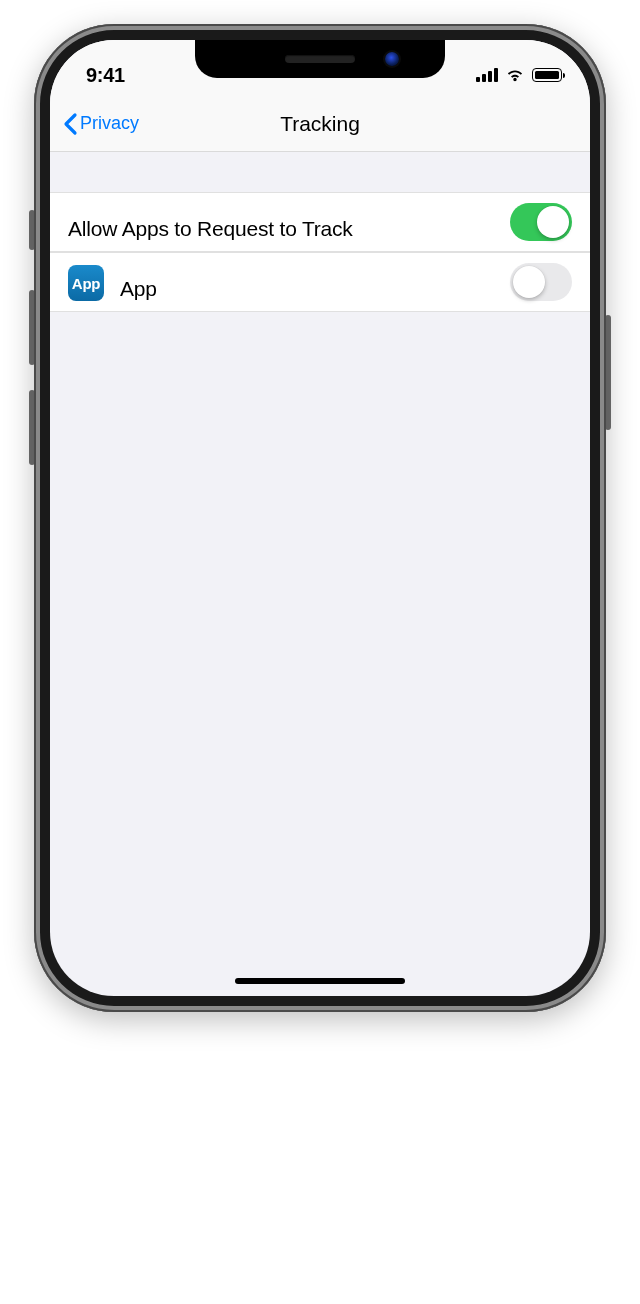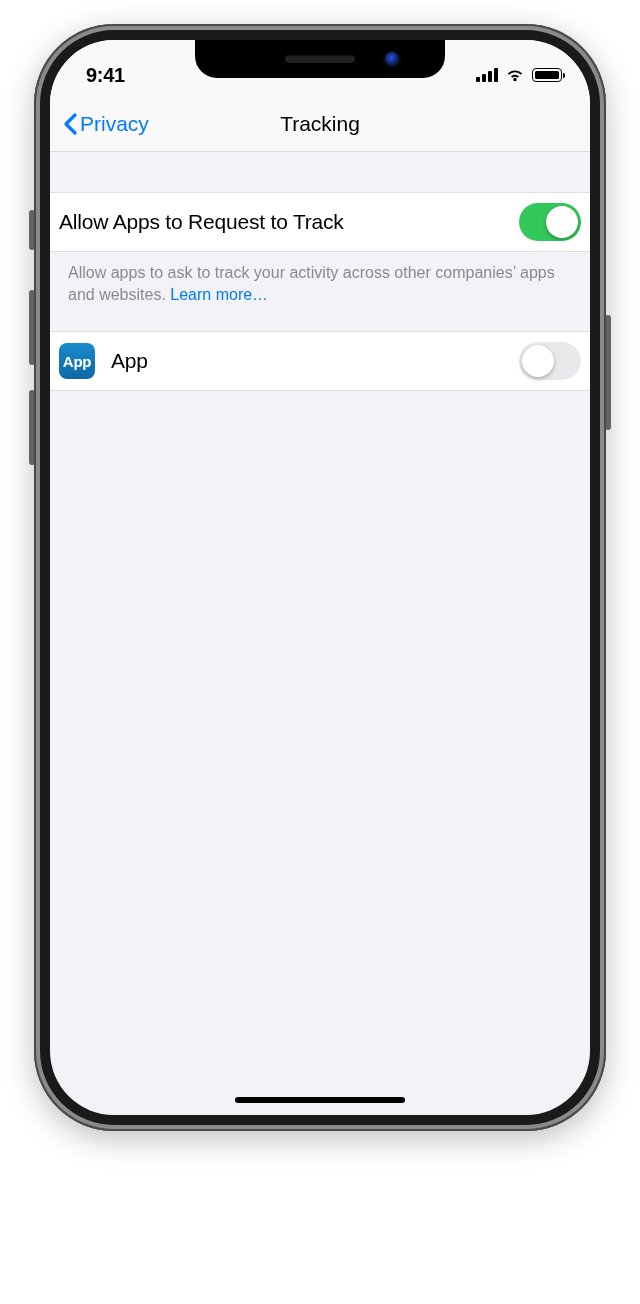--- a/index.html
+++ b/index.html
@@ -14,21 +14,21 @@
       width: 640px;
       height: 1304px;
       position: relative;
     }
     
     .phone-frame {
       position: absolute;
       top: 24px;
       left: 34px;
       width: 572px;
-      height: 1107px;
+      height: 988px;
       border-radius: 80px;
       background: #1a1a1a;
       padding: 16px;
       box-shadow:
         inset 0 0 0 2px #4a4a4a,
         inset 0 0 0 6px #8a8a8a,
         0 8px 30px rgba(0,0,0,0.25);
     }
     .phone-side-btn {
       position: absolute;
@@ -153,43 +153,43 @@
       display: flex;
       align-items: center;
       position: relative;
       padding: 0 12px;
     }
     .back-btn {
       display: flex;
       align-items: center;
       gap: 2px;
       color: #007aff;
-      font-size: 21px;
+      font-size: 18px;
       font-weight: 400;
     }
     .back-chevron svg { display:block; }
     .nav-title {
       position: absolute;
       left: 50%;
       transform: translateX(-50%);
       font-size: 21px;
       font-weight: 400;
       color: #000;
     }
     
     .content {
       background: #f2f2f7;
     }
     .section-gap { height: 40px; }
     .row {
       background: #fff;
       display: flex;
-      align-items: center;
+      align-items: flex-end;
       min-height: 56px;
-      padding: 10px 9px;
+      padding: 10px 18px;
       border-top: 0.5px solid rgba(0,0,0,0.12);
       border-bottom: 0.5px solid rgba(0,0,0,0.12);
     }
     .row-label {
       flex: 1;
       font-size: 21px;
       color: #000;
       letter-spacing: -0.2px;
     }
     .switch {
@@ -295,23 +295,20 @@
     <div class="content">
       <div class="section-gap"></div>
 
       <div class="row">
         <div class="row-label">Allow Apps to Request to Track</div>
         <div class="switch on">
           <div class="switch-knob"></div>
         </div>
       </div>
 
-      <div class="footer-text">
-        <span>Allow apps to ask to track your activity across other companies’ apps and websites. </span><span class="link">Learn more…</span>
-      </div>
 
       <div class="row">
         <div class="app-icon">
           <span>App</span>
         </div>
         <div class="row-label">App</div>
         <div class="switch off">
           <div class="switch-knob"></div>
         </div>
       </div>

